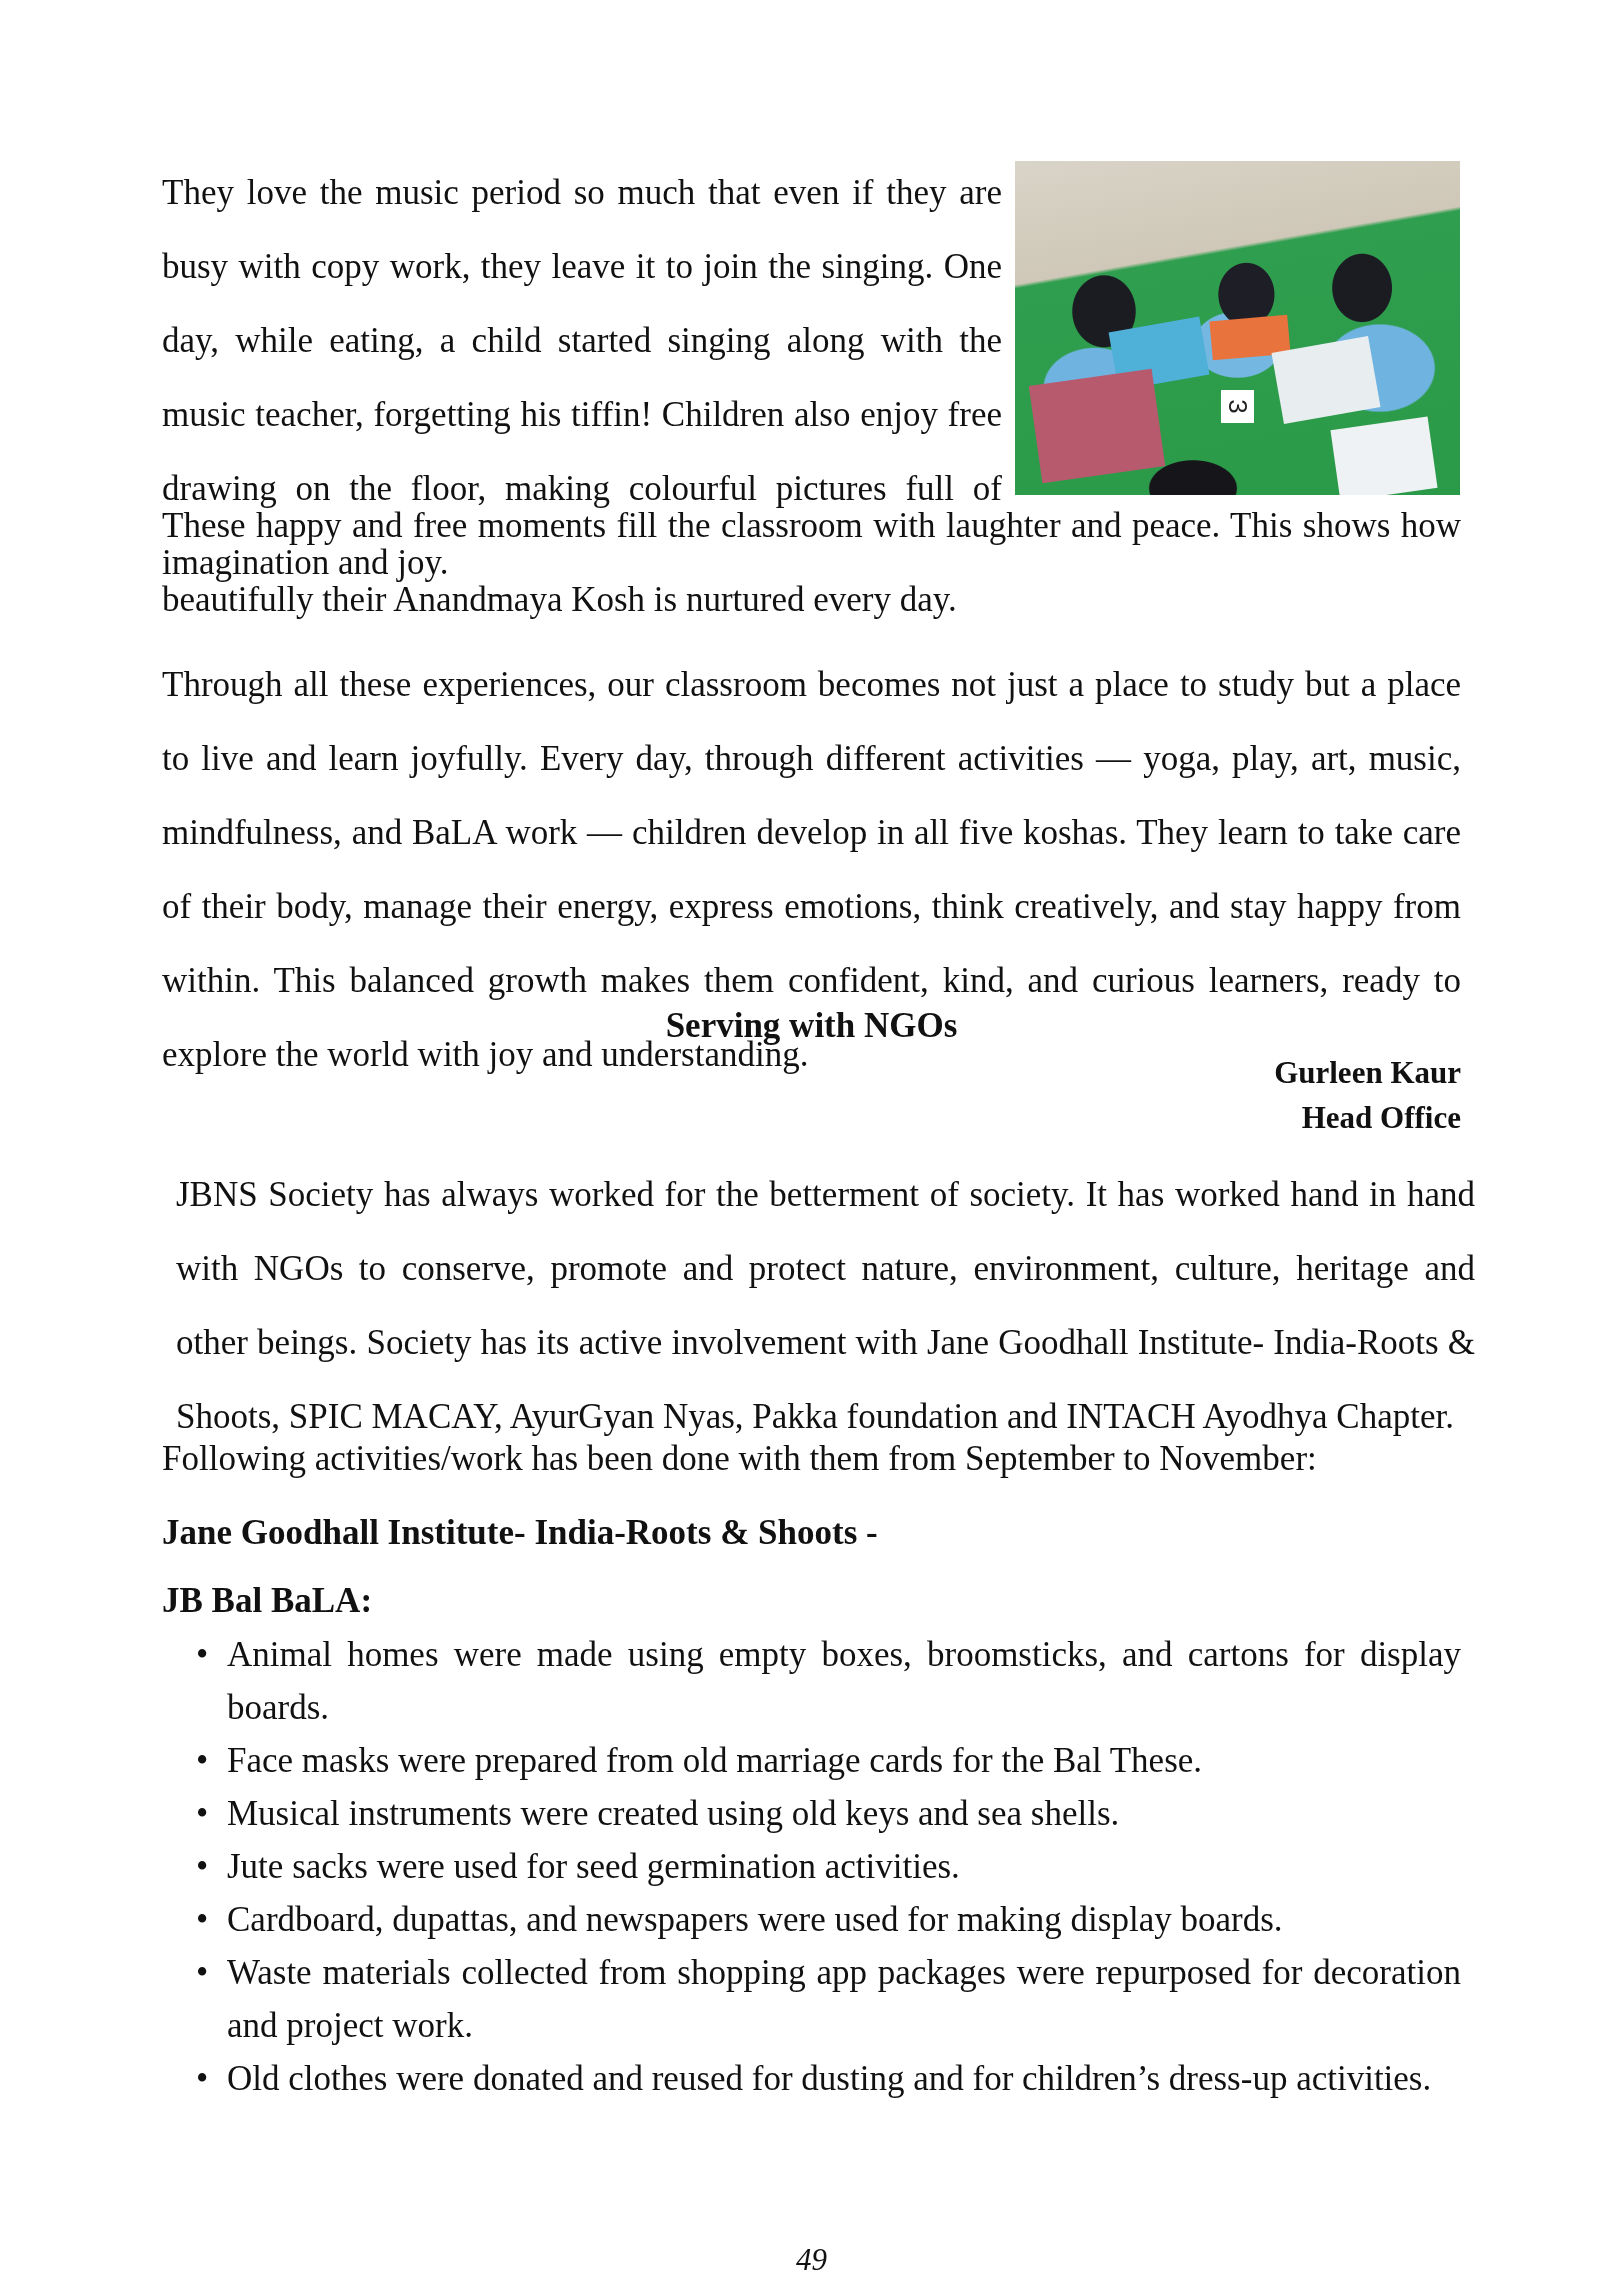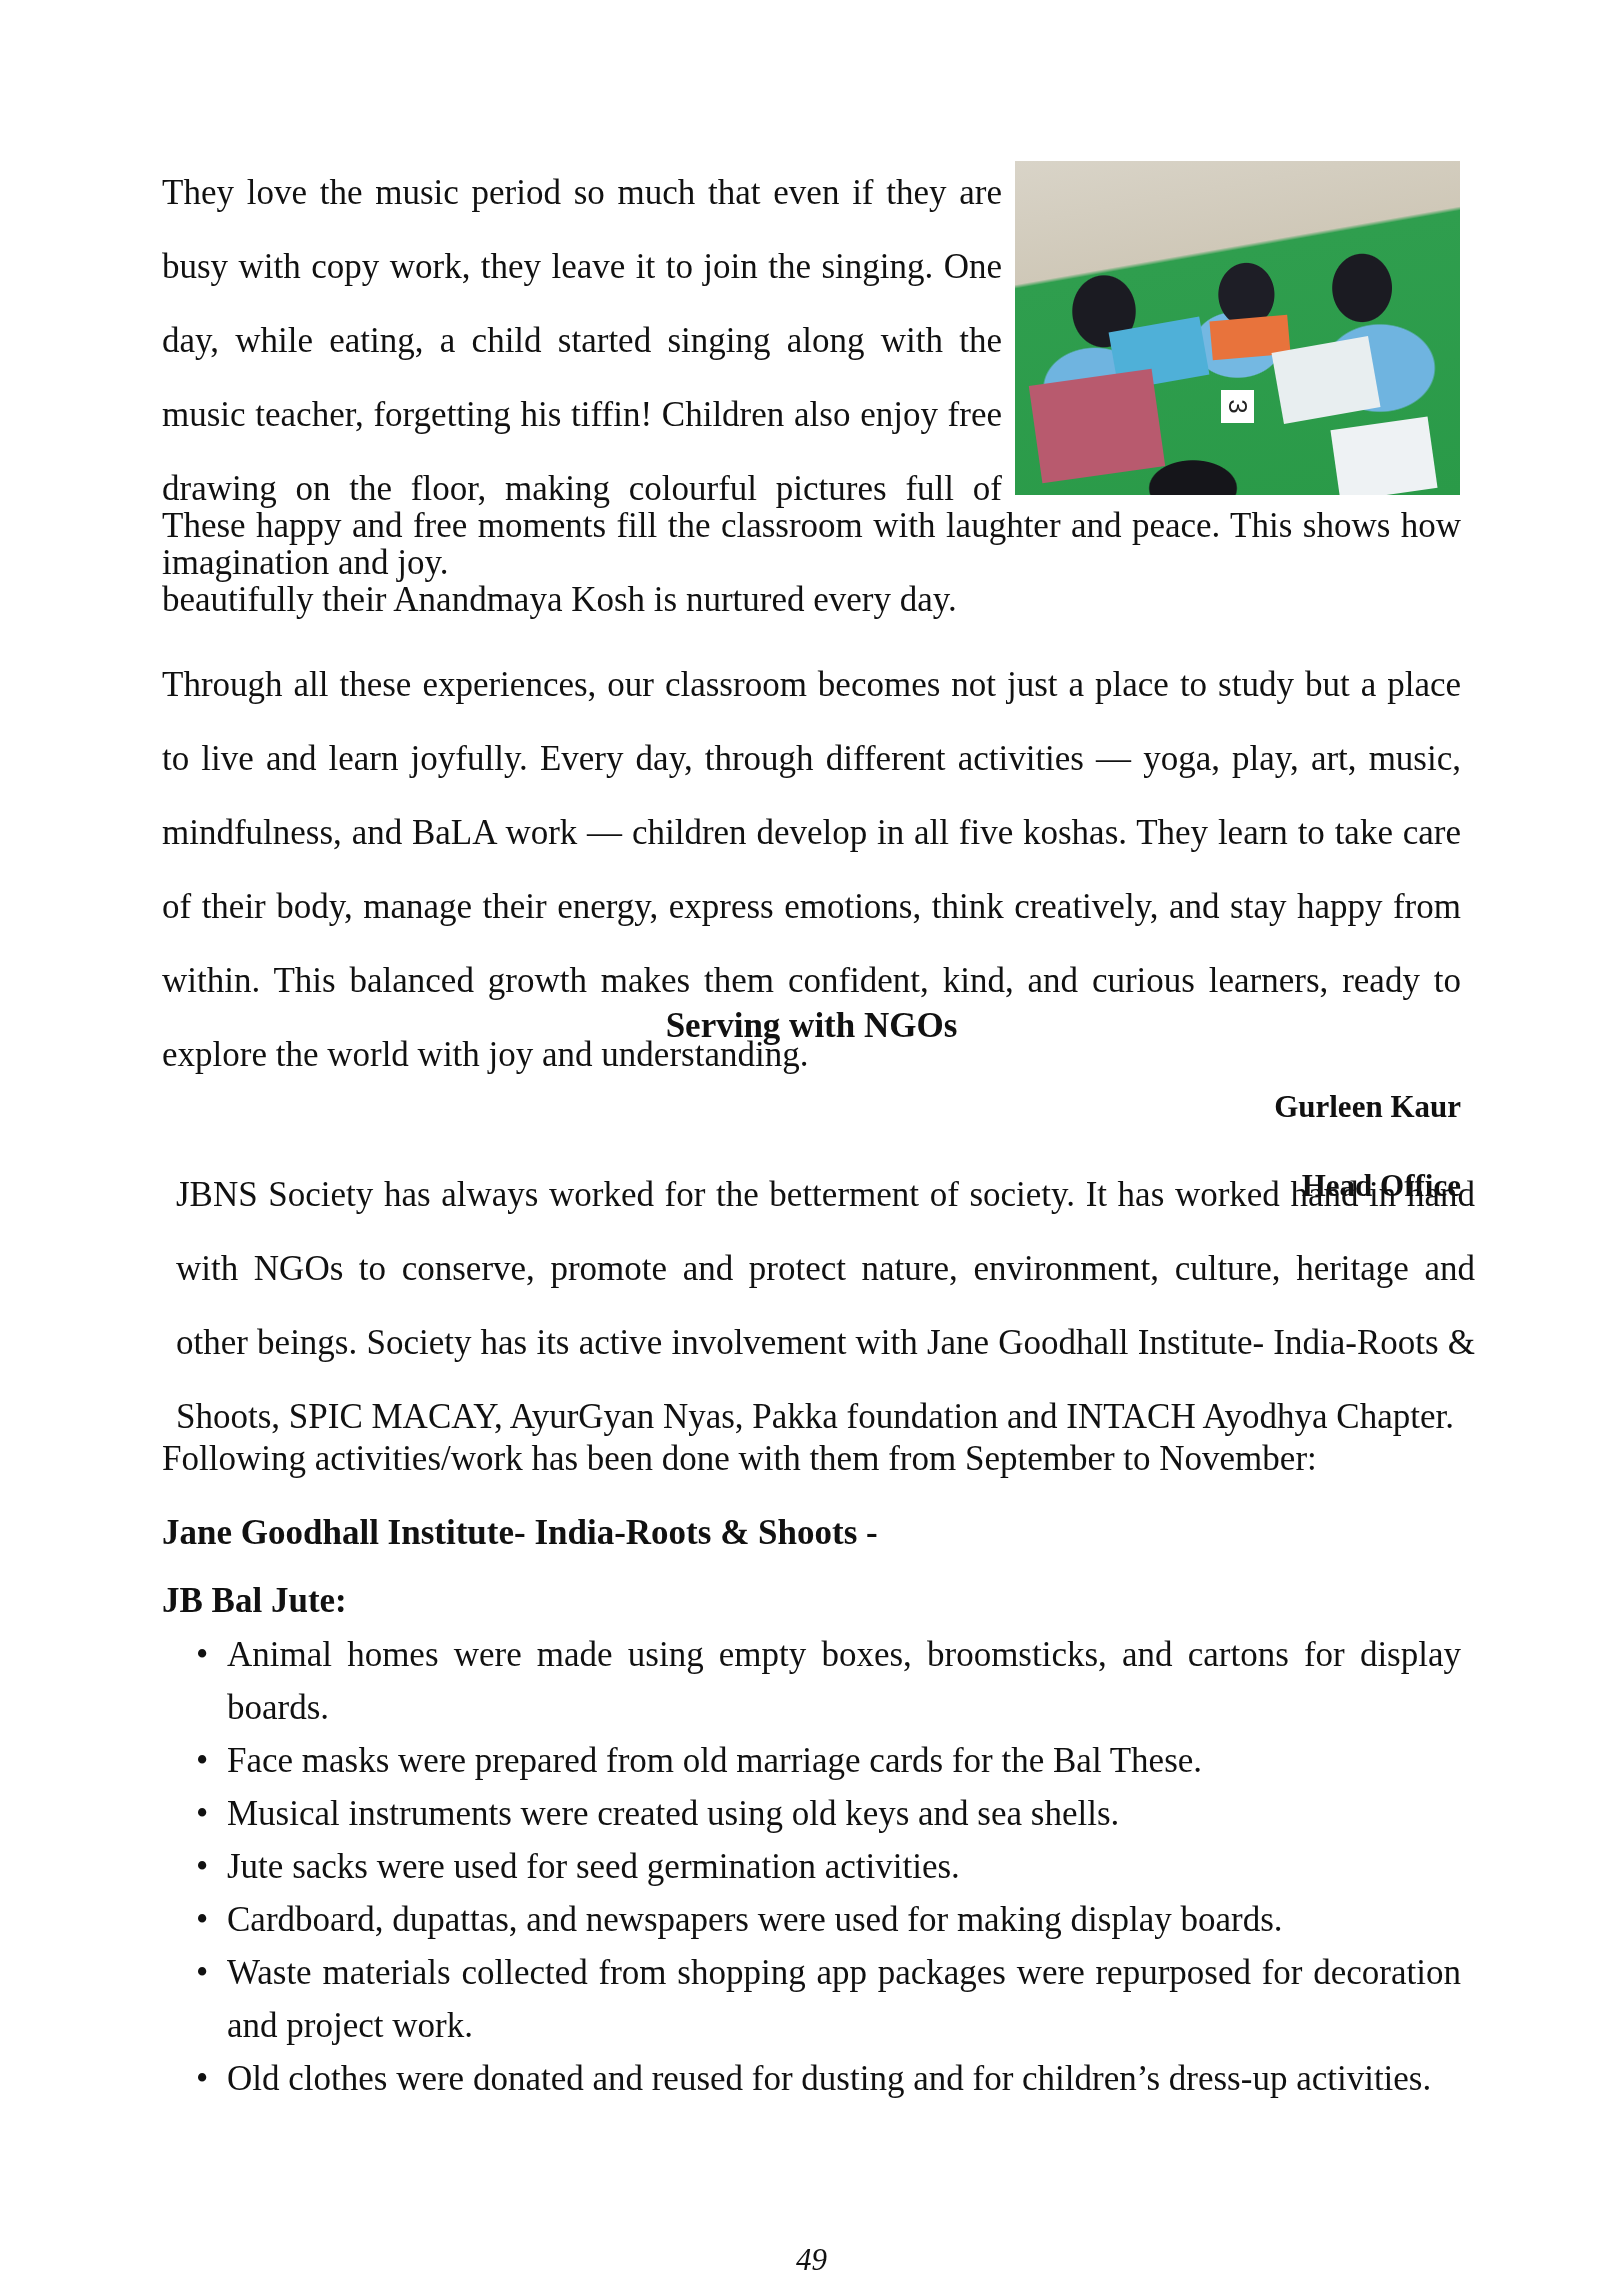--- a/index.html
+++ b/index.html
@@ -22,21 +22,21 @@
   .photo .mat1 { position:absolute; left:19.6px; top:216px; width:124px; height:98px; background:#b85a6e; transform:rotate(-8deg); }
   .photo .mat2 { position:absolute; left:262px; top:183px; width:98px; height:72px; background:#e8eef0; transform:rotate(-10deg); }
   .photo .mat3 { position:absolute; left:320px; top:262px; width:98px; height:72px; background:#eef2f4; transform:rotate(-8deg); }
   .photo .mat4 { position:absolute; left:98px; top:163px; width:92px; height:59px; background:#4fb0d8; transform:rotate(-10deg); }
   .photo .mat5 { position:absolute; left:196px; top:157px; width:78px; height:39px; background:#e8733c; transform:rotate(-5deg); }
   .photo .card { position:absolute; left:206px; top:229px; width:33px; height:33px; background:#fff; color:#222; font-size:26px; line-height:33px; text-align:center; transform:rotate(90deg); font-family:"Liberation Sans",sans-serif; }
   .para2 { position:absolute; left:0; top:489px; width:1299px; }
   .para3 { position:absolute; left:0; top:648px; width:1299px; }
   .heading { position:absolute; left:0; top:999px; width:1299px; text-align:center; font-weight:bold; font-size:35px; line-height:53px; }
   .author { position:absolute; right:0; top:1050px; text-align:right; font-weight:bold; font-size:31px; line-height:45px; }
-  .author div { display:block;margin-top:34px; }
+  .author div { display:block; }
   .para4 { position:absolute; left:14px; top:1158px; width:1299px; }
   .para5 { position:absolute; left:0; top:1422px; width:1299px; text-align:left; }
   .sub1 { position:absolute; left:0; top:1506px; font-weight:bold; font-size:35px; line-height:53px; }
   .sub2 { position:absolute; left:0; top:1574px; font-weight:bold; font-size:35px; line-height:53px; }
   .bullets { position:absolute; left:0; top:1628px; width:1299px; margin:0; padding:0; list-style:none; }
   .bullets li { position:relative; padding-left:65px; font-size:35px; line-height:53px; text-align:justify; }
   .bullets li .dot { position:absolute; left:34px; top:0; }
   .pageno { position:absolute; left:0; top:2240px; width:1299px; text-align:center; font-style:italic; font-size:31px; line-height:39px; }
 </style>
 </head>
@@ -64,21 +64,21 @@
   <div class="author">
     <div>Gurleen Kaur</div>
     <div>Head Office</div>
   </div>
 
   <p class="p para4">JBNS Society has always worked for the betterment of society. It has worked hand in hand with NGOs to conserve, promote and protect nature, environment, culture, heritage and other beings. Society has its active involvement with Jane Goodhall Institute- India-Roots &amp; Shoots, SPIC MACAY, AyurGyan Nyas, Pakka foundation and INTACH Ayodhya Chapter.</p>
 
   <p class="p para5">Following activities/work has been done with them from September to November:</p>
 
   <div class="sub1">Jane Goodhall Institute- India-Roots &amp; Shoots -</div>
-  <div class="sub2">JB Bal Jute:</div>
+  <div class="sub2">JB Bal BaLA:</div>
 
   <ul class="bullets">
     <li><span class="dot">•</span><span>Animal homes were made using empty boxes, broomsticks, and cartons for display boards.</span></li>
     <li><span class="dot">•</span><span>Face masks were prepared from old marriage cards for the Bal These.</span></li>
     <li><span class="dot">•</span><span>Musical instruments were created using old keys and sea shells.</span></li>
     <li><span class="dot">•</span><span>Jute sacks were used for seed germination activities.</span></li>
     <li><span class="dot">•</span><span>Cardboard, dupattas, and newspapers were used for making display boards.</span></li>
     <li><span class="dot">•</span><span>Waste materials collected from shopping app packages were repurposed for decoration and project work.</span></li>
     <li><span class="dot">•</span><span>Old clothes were donated and reused for dusting and for children’s dress-up activities.</span></li>
   </ul>

